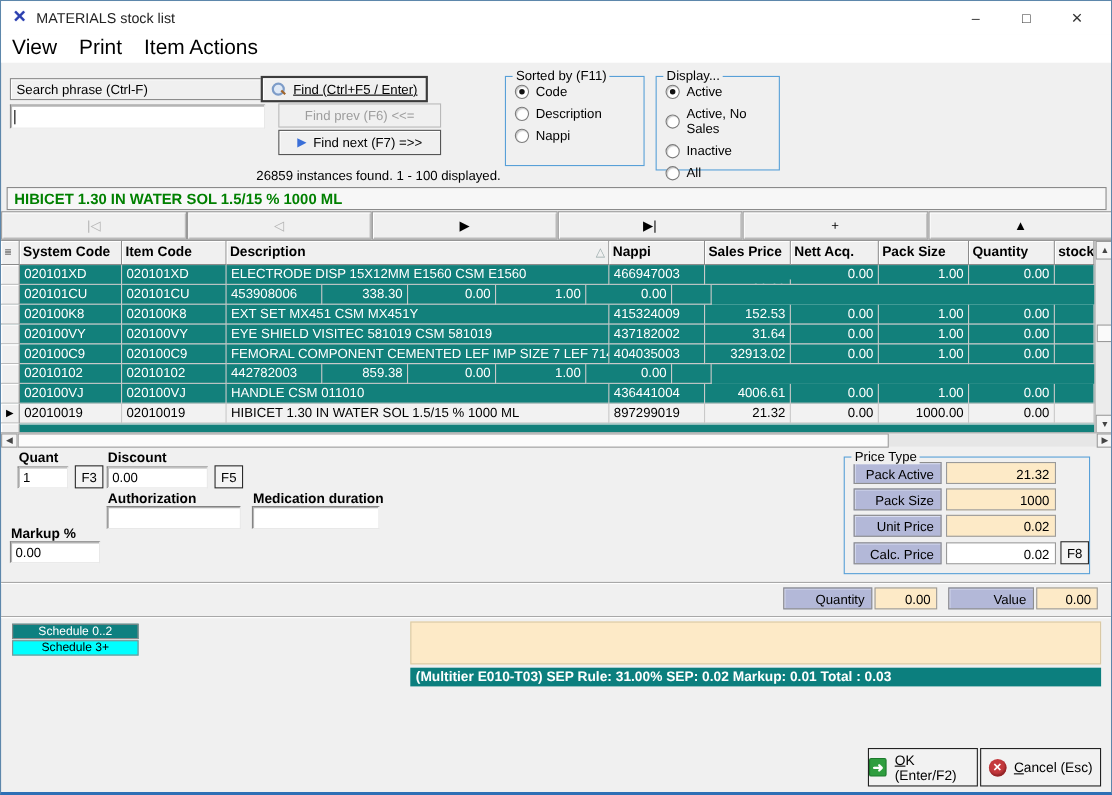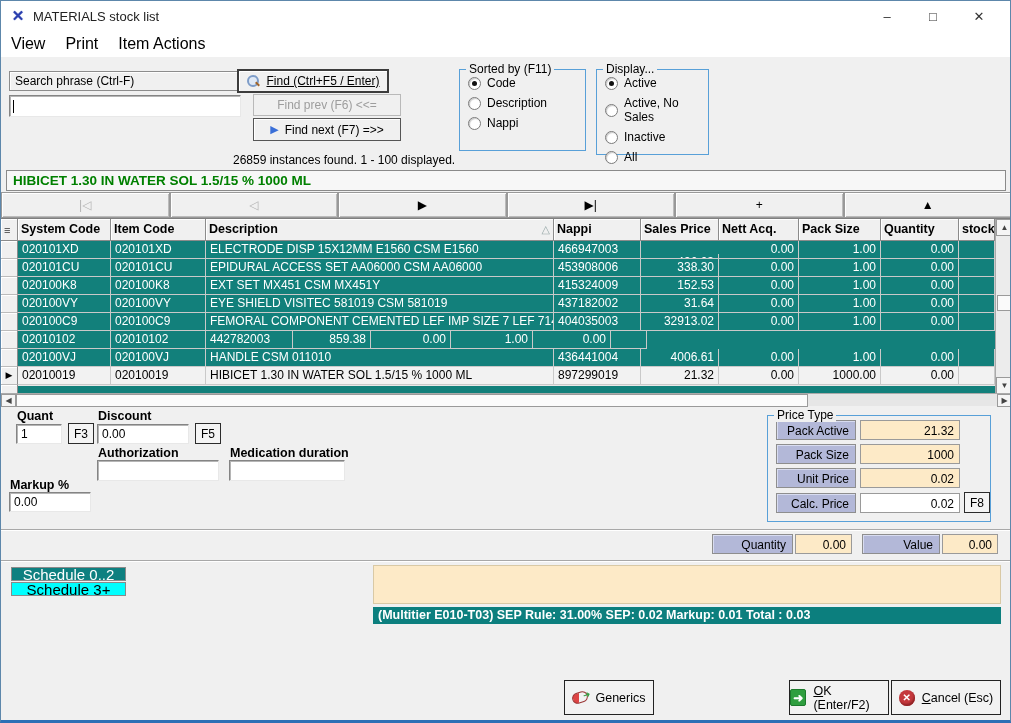--- a/index.html
+++ b/index.html
@@ -8,21 +8,21 @@
             border:1px solid #5d87ab; border-bottom:3px solid #2d6fb5; overflow:hidden; }
   .abs { position:absolute; }
 
   
   .titlebar { position:absolute; left:0; top:0; width:100%; height:30px; background:#fff; }
   .win-icon { position:absolute; left:9px; top:7px; width:16px; height:16px; color:#2b3fae; font-weight:bold; font-size:15px; line-height:16px; text-align:center; text-shadow:0 0 1px #7a8bd8; }
   .win-title { position:absolute; left:32px; top:8px; font-size:13px; color:#222; }
   .win-controls { position:absolute; right:8px; top:0; height:30px; display:flex; }
   .win-btn { width:46px; height:30px; display:flex; align-items:center; justify-content:center; font-size:13px; color:#333; }
   .menubar { position:absolute; left:0; top:30px; width:100%; height:26px; background:#fff; display:flex; align-items:center; }
-  .menu-item { padding:4px 10px; font-size:16px; }
+  .menu-item { padding:4px 10px; font-size:19px; }
   .btn { display:flex; align-items:center; justify-content:center; gap:6px; background:#f0f0f0; border:1px solid #555;
          box-shadow:inset 1px 1px 0 #fff; font-size:12px; cursor:default; }
   .sunken { background:#fff; border:1px solid #848484; border-bottom-color:#e8e8e8; border-right-color:#e8e8e8;
             box-shadow:inset 1px 1px 0 #b5b5b5; }
   .labelbox { background:#f0f0f0; border:1px solid #8c8c8c; box-shadow:inset 1px 1px 0 #fdfdfd; padding:2px 5px; font-size:12px; }
 
   
   .groupbox { position:absolute; border:1px solid #58a0d8; }
   .groupbox .legend { position:absolute; top:-8px; left:6px; background:#f0f0f0; padding:0 3px; font-size:12px; }
   .radio-row { display:flex; align-items:center; gap:6px; margin:6px 0 0 8px; font-size:12px; }
@@ -93,21 +93,21 @@
   .pt-value.editable { background:#fff; }
   .pt-f8 { width:26px; height:21px; background:#f4f4f4; border:1px solid #2b2b2b; font-size:12px; display:flex; align-items:center; justify-content:center; margin-left:4px; }
 
   
   .tot-label { position:absolute; height:20px; background:#b3b8d8; border:1px solid #8e8e8e; box-shadow:inset 1px 1px 0 #d8dcf0;
                text-align:right; padding:3px 6px 0 0; font-size:12px; }
   .tot-value { position:absolute; height:20px; background:#fdeac7; border:1px solid #9a9a9a; text-align:right; padding:3px 5px 0 0; font-size:12px; }
   .groove { position:absolute; left:0; width:1011px; height:2px; border-top:1px solid #a8a8a8; border-bottom:1px solid #fff; }
 
   
-  .sched-btn { position:absolute; left:10px; width:115px; height:14px; border:1px solid #8a8a8a; font-size:15px;
+  .sched-btn { position:absolute; left:10px; width:115px; height:14px; border:1px solid #8a8a8a; font-size:11px;
                display:flex; align-items:center; justify-content:center; }
   .sched-teal { background:#0e8080; color:#fff; }
   .sched-cyan { background:#00ffff; color:#000; }
   .cream-panel { position:absolute; left:372px; top:564px; width:628px; height:39px; background:#fdeac7; border:1px solid #d9c9a5; }
   .sep-bar { position:absolute; left:372px; top:606px; width:628px; height:17px; background:#0c7f7e; color:#fff;
              font-weight:bold; font-size:12.5px; padding:1px 0 0 5px; white-space:nowrap; }
 
   
   .footer-btn { position:absolute; top:679px; height:35px; background:#f2f2f2; border:1px solid #222; display:flex;
                 align-items:center; justify-content:center; gap:7px; font-size:12.5px; }
@@ -232,21 +232,20 @@
           <div class="gcell num" style="width: 78px; margin-top: 13px;">496.03</div>
           <div class="gcell num" style="width: 80px;">0.00</div>
           <div class="gcell num" style="width: 82px;">1.00</div>
           <div class="gcell num" style="width: 78px;">0.00</div>
           <div class="gcell" style="width: 36px;"></div>
         </div>
         <div class="grid-row">
           <div class="ind-cell" style="width: 17px;"></div>
           <div class="gcell" style="width: 93px;">020101CU</div>
           <div class="gcell" style="width: 95px;">020101CU</div>
-          <div class="gcell" style="width: 348px;">EPIDURAL ACCESS SET AA06000 CSM AA06000</div>
           <div class="gcell" style="width: 87px;">453908006</div>
           <div class="gcell num" style="width: 78px;">338.30</div>
           <div class="gcell num" style="width: 80px;">0.00</div>
           <div class="gcell num" style="width: 82px;">1.00</div>
           <div class="gcell num" style="width: 78px;">0.00</div>
           <div class="gcell" style="width: 36px;"></div>
         </div>
         <div class="grid-row">
           <div class="ind-cell" style="width: 17px;"></div>
           <div class="gcell" style="width: 93px;">020100K8</div>
@@ -380,24 +379,20 @@
   <div class="tot-value" style="left:794px; top:533px; width:57px;">0.00</div>
   <div class="tot-label" style="left:861px; top:533px; width:78px;">Value</div>
   <div class="tot-value" style="left:941px; top:533px; width:56px;">0.00</div>
   <div class="groove" style="top:559px;"></div>
 
   <div class="sched-btn sched-teal" style="top:566px;">Schedule 0..2</div>
   <div class="sched-btn sched-cyan" style="top:581px;">Schedule 3+</div>
   <div class="cream-panel"></div>
   <div class="sep-bar">(Multitier E010-T03) SEP Rule: 31.00% SEP: 0.02 Markup: 0.01 Total : 0.03</div>
 
-  <div class="footer-btn" style="left:563px; width:90px;">
-    <span class="pill-icon"></span>
-    <span>Generics</span>
-  </div>
   <div class="footer-btn" style="left:788px; width:100px;">
     <span class="ok-icon">➜</span>
     <span class="u-first">OK (Enter/F2)</span>
   </div>
   <div class="footer-btn" style="left:890px; width:110px;">
     <span class="cancel-icon">✕</span>
     <span class="u-first">Cancel (Esc)</span>
   </div>
 
 </div>

